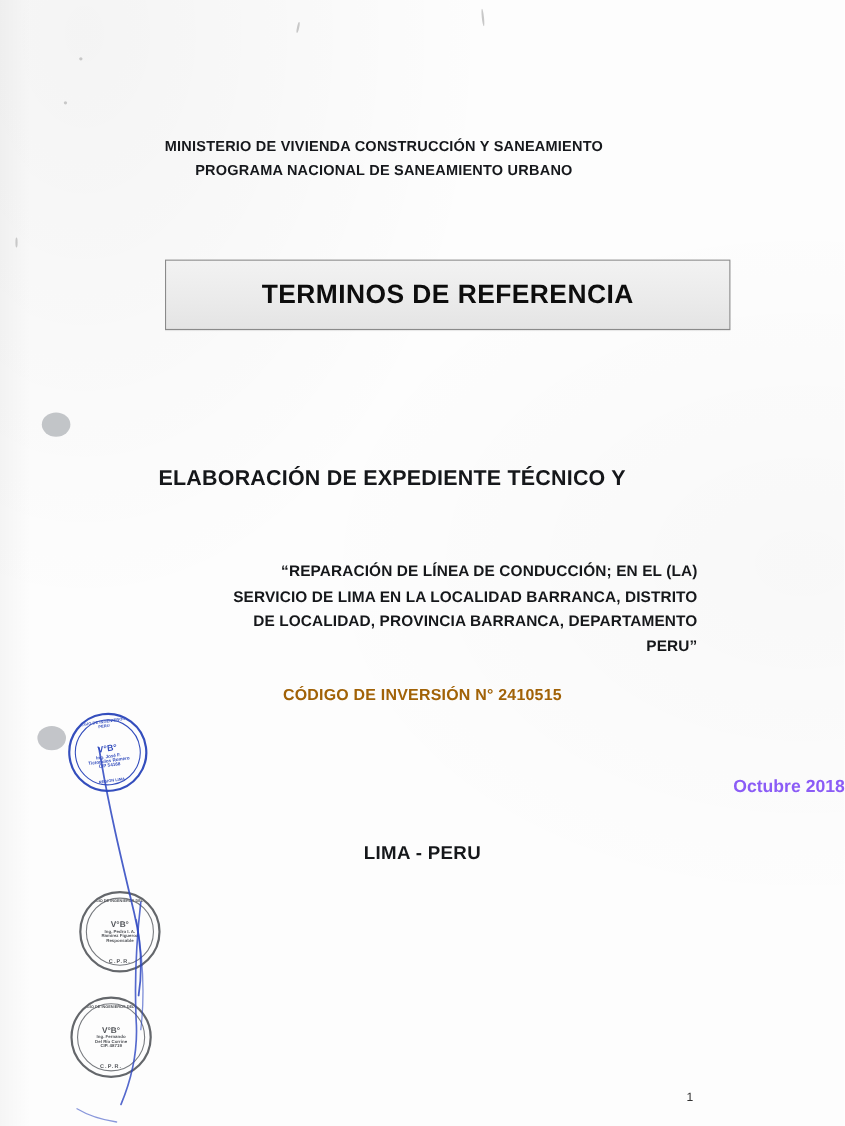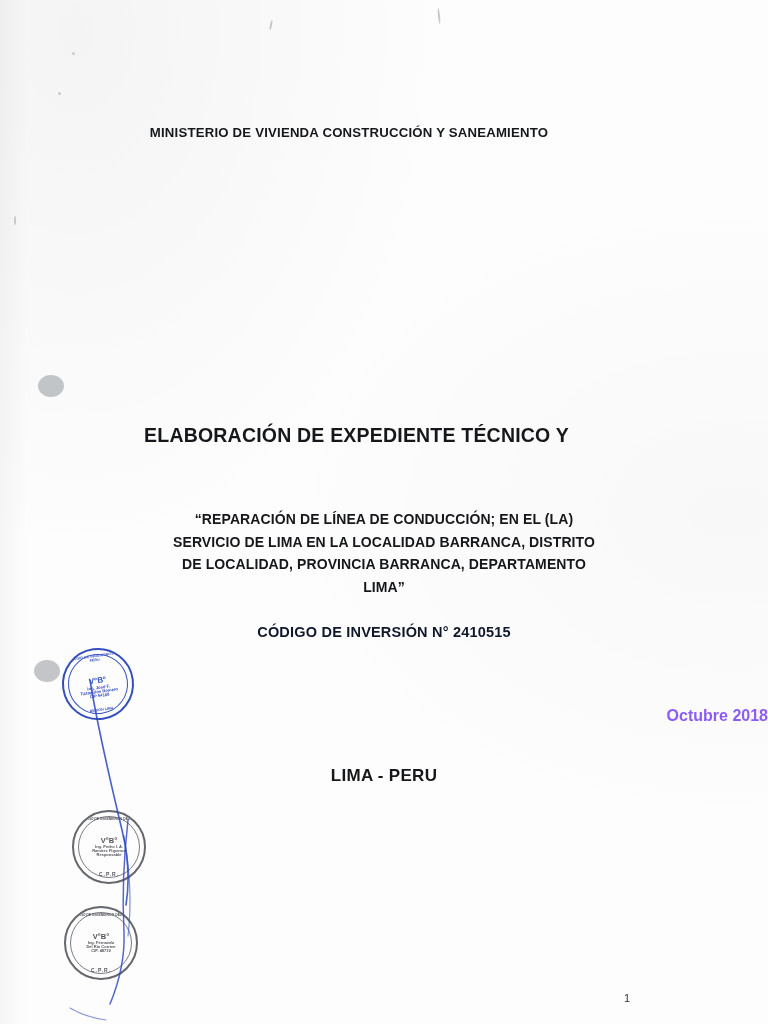--- a/index.html
+++ b/index.html
@@ -82,38 +82,38 @@
     line-height: 30px;
     letter-spacing: 0.2px;
     color: #15171a;
   }
 
   .project-name {
     position: absolute;
     top: 508px;
     left: 134px;
     width: 500px;
-    text-align: center;
+    text-align: right;
     font-size: 14px;
     font-weight: bold;
     line-height: 22.5px;
     letter-spacing: 0.1px;
     color: #15171a;
   }
 
   .code-line {
     position: absolute;
     top: 624px;
     left: 0;
     width: 768px;
     text-align: center;
     font-size: 14.5px;
     font-weight: bold;
     letter-spacing: 0.2px;
-    color: #0f172a;
+    color: #a16207;
   }
 
   .date-line {
     position: absolute;
     top: 707px;
     left: 0;
     width: 768px;
     text-align: right;
     font-size: 16px;
     font-weight: bold;
@@ -285,32 +285,36 @@
 <div class="page">
 
   <span class="speck s1"></span>
   <span class="speck s2"></span>
   <span class="speck s3"></span>
   <span class="speck s4"></span>
   <span class="speck s5"></span>
 
   <div class="ministry-block">
     <div class="ministry-line">MINISTERIO DE VIVIENDA CONSTRUCCIÓN Y SANEAMIENTO</div>
-  </div>
-
+    <div class="ministry-line">PROGRAMA NACIONAL DE SANEAMIENTO URBANO</div>
+  </div>
+
+  <div class="title-box">
+    <div class="title-box-text">TERMINOS DE REFERENCIA</div>
+  </div>
 
   <div class="main-heading">
     <div>ELABORACIÓN DE EXPEDIENTE TÉCNICO Y</div>
   </div>
 
   <div class="project-name">
     <div>“REPARACIÓN DE LÍNEA DE CONDUCCIÓN; EN EL (LA)</div>
     <div>SERVICIO DE LIMA EN LA LOCALIDAD BARRANCA, DISTRITO</div>
     <div>DE LOCALIDAD, PROVINCIA BARRANCA, DEPARTAMENTO</div>
-    <div>LIMA”</div>
+    <div>PERU”</div>
   </div>
 
   <div class="code-line">CÓDIGO DE INVERSIÓN N° 2410515</div>
 
   <div class="date-line">Octubre 2018</div>
 
   <div class="place-line">LIMA - PERU</div>
 
   <div class="page-number">1</div>
 

